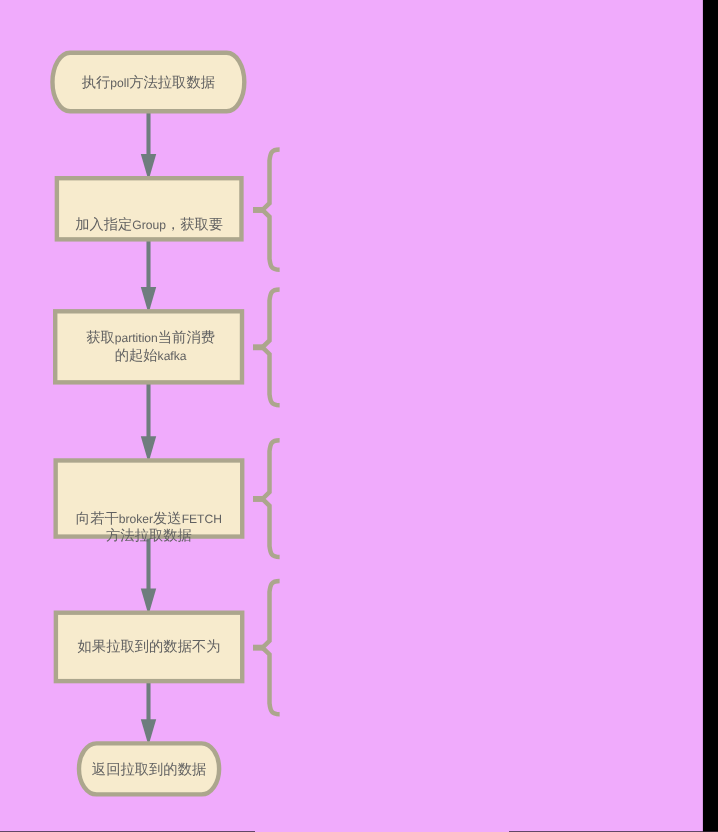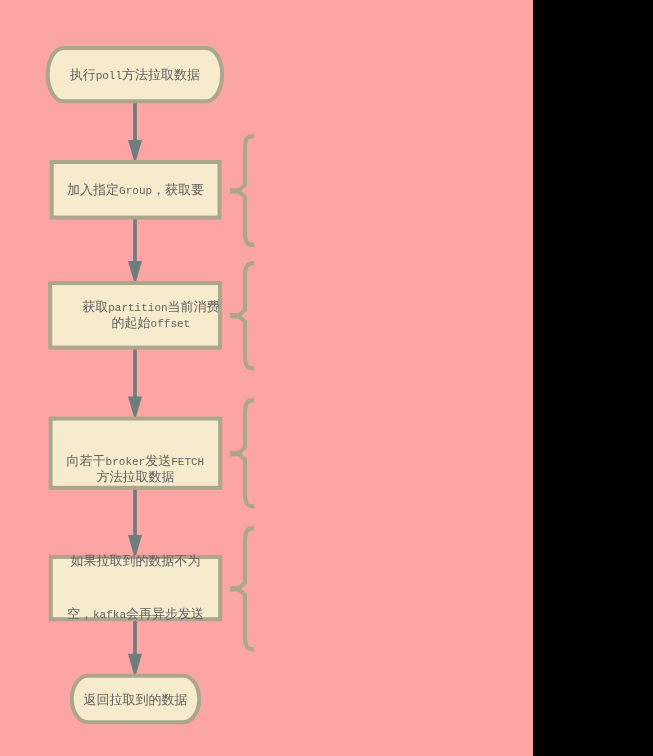--- a/index.html
+++ b/index.html
@@ -1,18 +1,18 @@
 <!DOCTYPE html>
 <html><head>
 <meta charset="utf-8">
 <title>flow</title>
 <style>
   html,body{margin:0;padding:0;background:#000;}
-  #page{position:relative;width:533px;height:756px;background:#fca5a5;overflow:hidden;
-        font-family:Liberation Mono, monospace;}
+  #page{position:relative;width:639px;height:756px;background:#f0abfc;overflow:hidden;
+        font-family:Liberation Sans, sans-serif;}
   .node{position:absolute;box-sizing:border-box;}
   .txt{position:absolute;left:0;right:0;top:0;bottom:0;text-align:center;color:#616161;display:flex;flex-direction:column;justify-content:center;transform:translate3d(0,0,0);backface-visibility:hidden;}
   .line{white-space:nowrap;line-height:16px;height:16px;}
   .han{font-size:13px;}
   .lat{font-size:11px;}
   svg.ov{position:absolute;left:0;top:0;width:653px;height:756px;overflow:visible;}
 </style>
 </head>
 <body>
 
@@ -61,41 +61,40 @@
       <rect x="50.2" y="283" width="169.8" height="64.6" fill="#F7EBCD" stroke="#ACA68D" stroke-width="4"></rect>
       <rect x="50.6" y="418.6" width="169.6" height="69.2" fill="#F7EBCD" stroke="#ACA68D" stroke-width="4"></rect>
       <rect x="50.8" y="557" width="169.4" height="62.2" fill="#F7EBCD" stroke="#ACA68D" stroke-width="4"></rect>
       <rect x="71.8" y="675.8" width="127.4" height="46.4" rx="16" ry="23.2" fill="#F7EBCD" stroke="#ACA68D" stroke-width="4"></rect>
     </svg>
   <div class="node round" style="left:45.7px;top:46px;width:178.4px;height:57.2px;">
     <div class="txt">
         <div class="line"><span class="han">执行</span><span class="lat">poll</span><span class="han">方法拉取数据</span></div>
       </div>
   </div>
-  <div class="node" style="left:49.7px;top:160px;width:171.8px;height:59.6px;">
+  <div class="node" style="left:49.7px;top:174px;width:171.8px;height:59.6px;">
     <div class="txt">
         <div class="line"><span class="han">加入指定</span><span class="lat">Group</span><span class="han">，获取要</span></div>
       </div>
   </div>
-  <div class="node" style="left:64px;top:281px;width:173.8px;height:68.6px;padding-left:40px;">
+  <div class="node" style="left:50px;top:281px;width:173.8px;height:68.6px;padding-left:40px;">
     <div class="txt">
         <div class="line"><span class="han">获取</span><span class="lat">partition</span><span class="han">当前消费</span></div>
-        <div class="line"><span class="han">的起始</span><span class="lat">offset</span></div>
+        <div class="line"><span class="han">的起始</span><span class="lat">kafka</span></div>
       </div>
   </div>
-  <div class="node" style="left:48.6px;top:432px;width:173.6px;height:73.2px;">
+  <div class="node" style="left:48.6px;top:442px;width:173.6px;height:73.2px;">
     <div class="txt">
         <div class="line"><span class="han">向若干</span><span class="lat">broker</span><span class="han">发送</span><span class="lat">FETCH</span></div>
         <div class="line"><span class="han">方法拉取数据</span></div>
       </div>
   </div>
   <div class="node" style="left:48.8px;top:555px;width:173.4px;height:66.2px;">
     <div class="txt" style="transform:translate3d(0,-0.6px,0);gap:37px;">
         <div class="line"><span class="han">如果拉取到的数据不为</span></div>
-        <div class="line"><span class="han">空，</span><span class="lat">kafka</span><span class="han">会再异步发送</span></div>
       </div>
   </div>
   <div class="node round" style="left:69.8px;top:673.8px;width:131.4px;height:50.4px;">
     <div class="txt" style="transform:translate3d(0,0.8px,0);">
         <div class="line"><span class="han">返回拉取到的数据</span></div>
       </div>
   </div>
 </div>
 
 </body></html>

